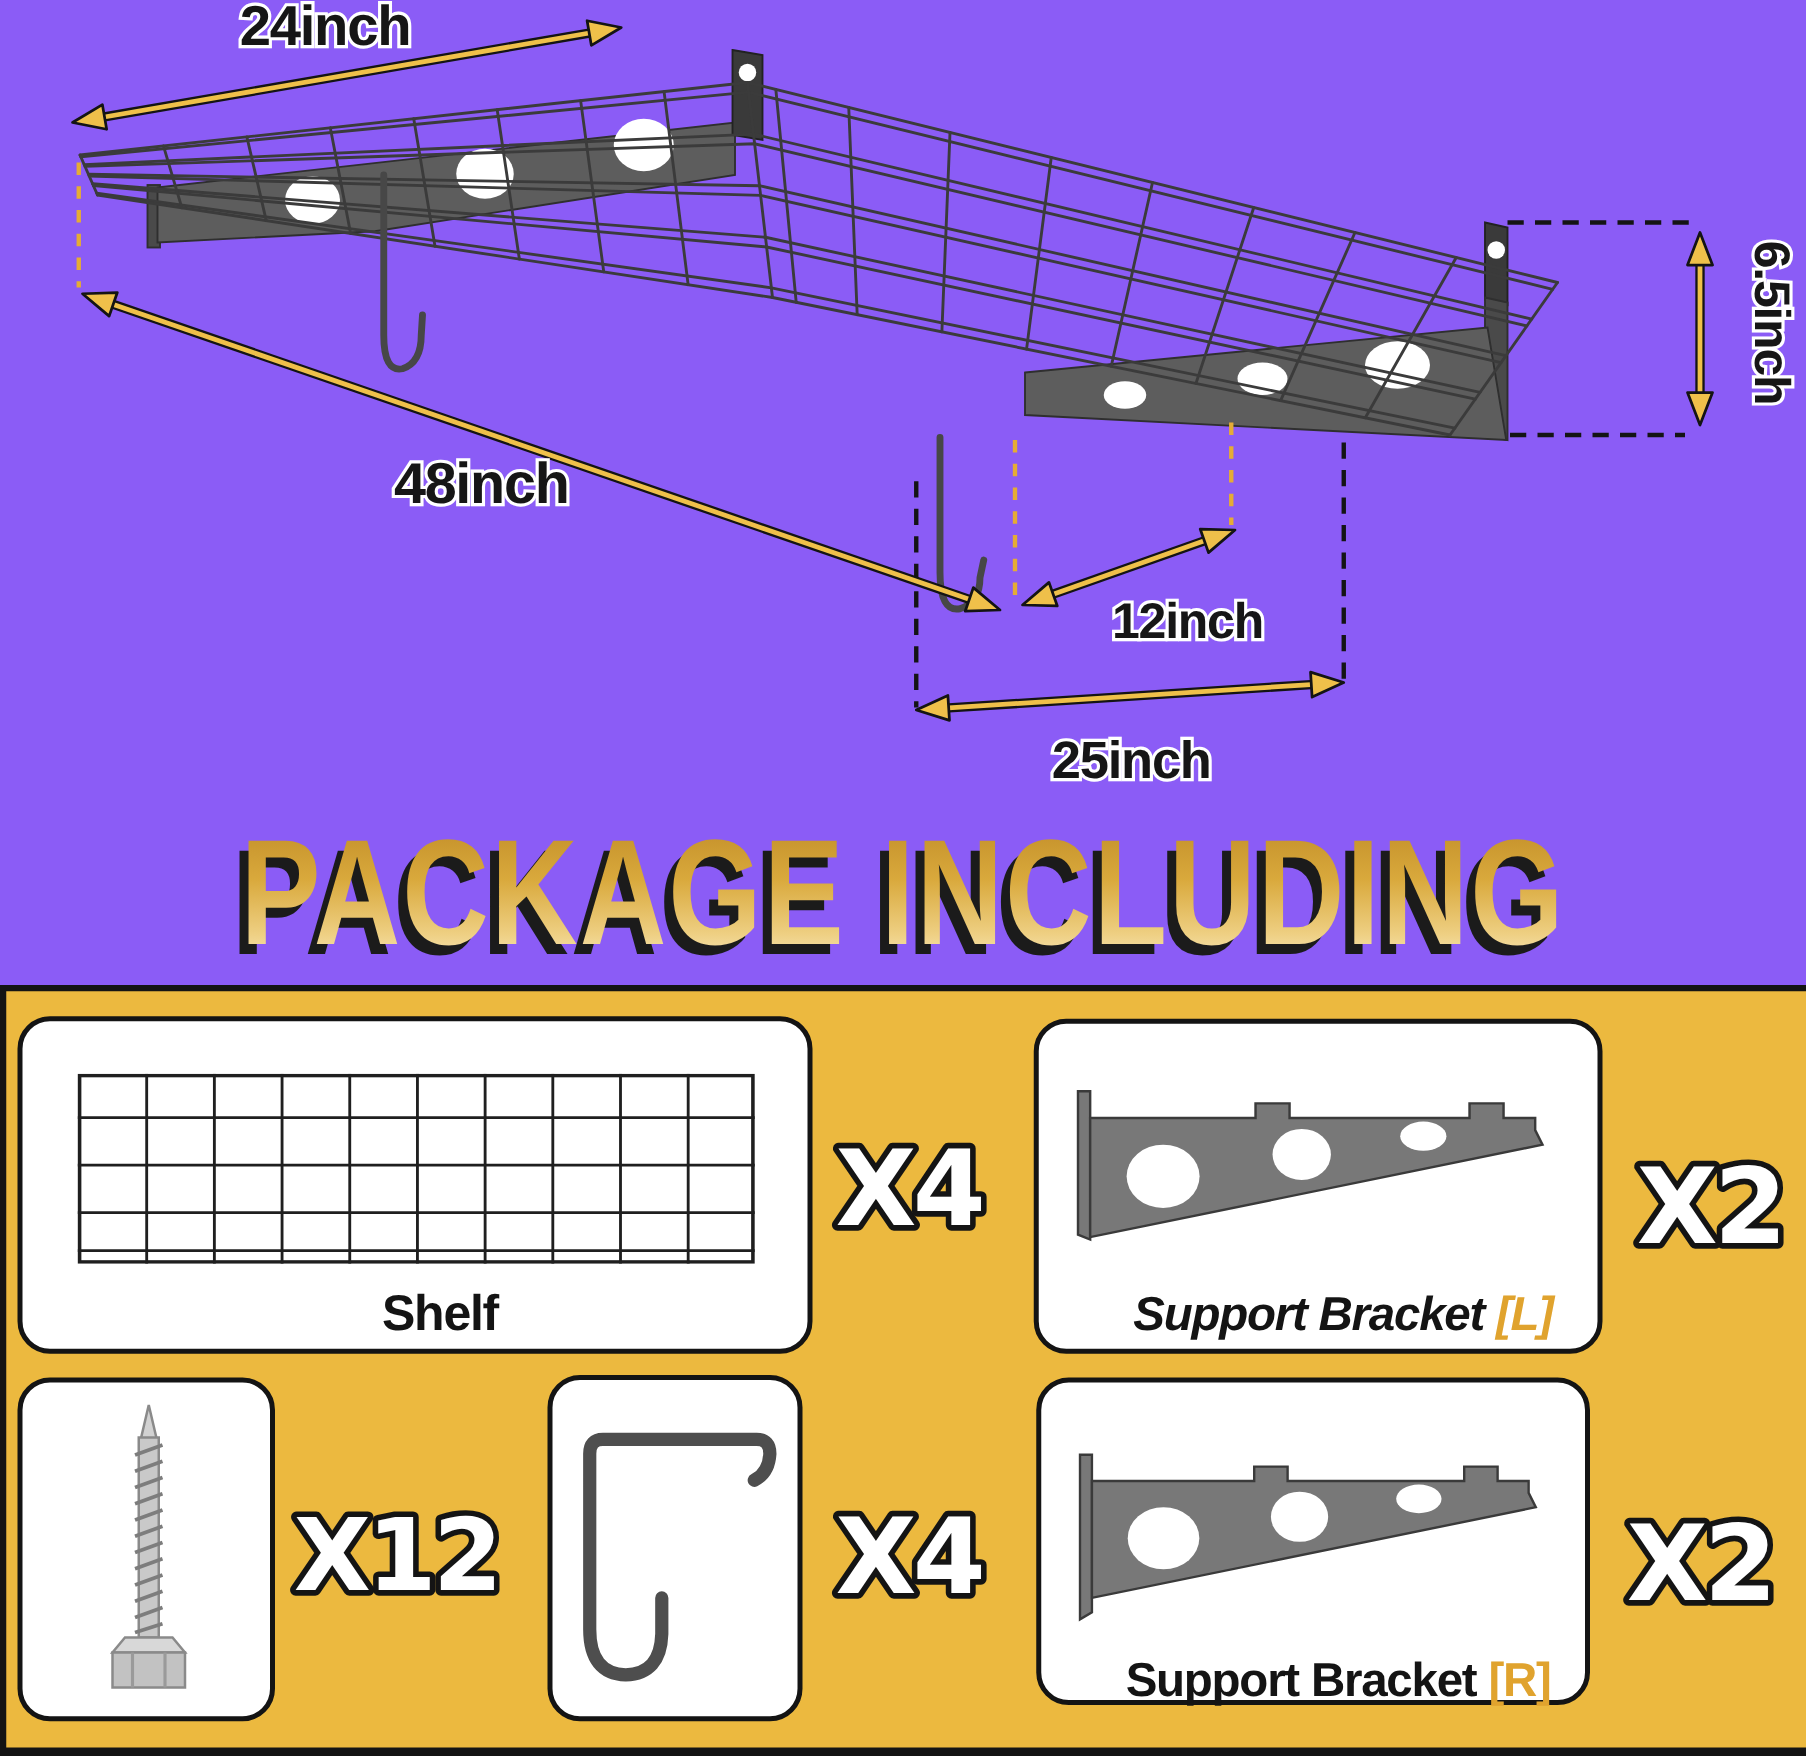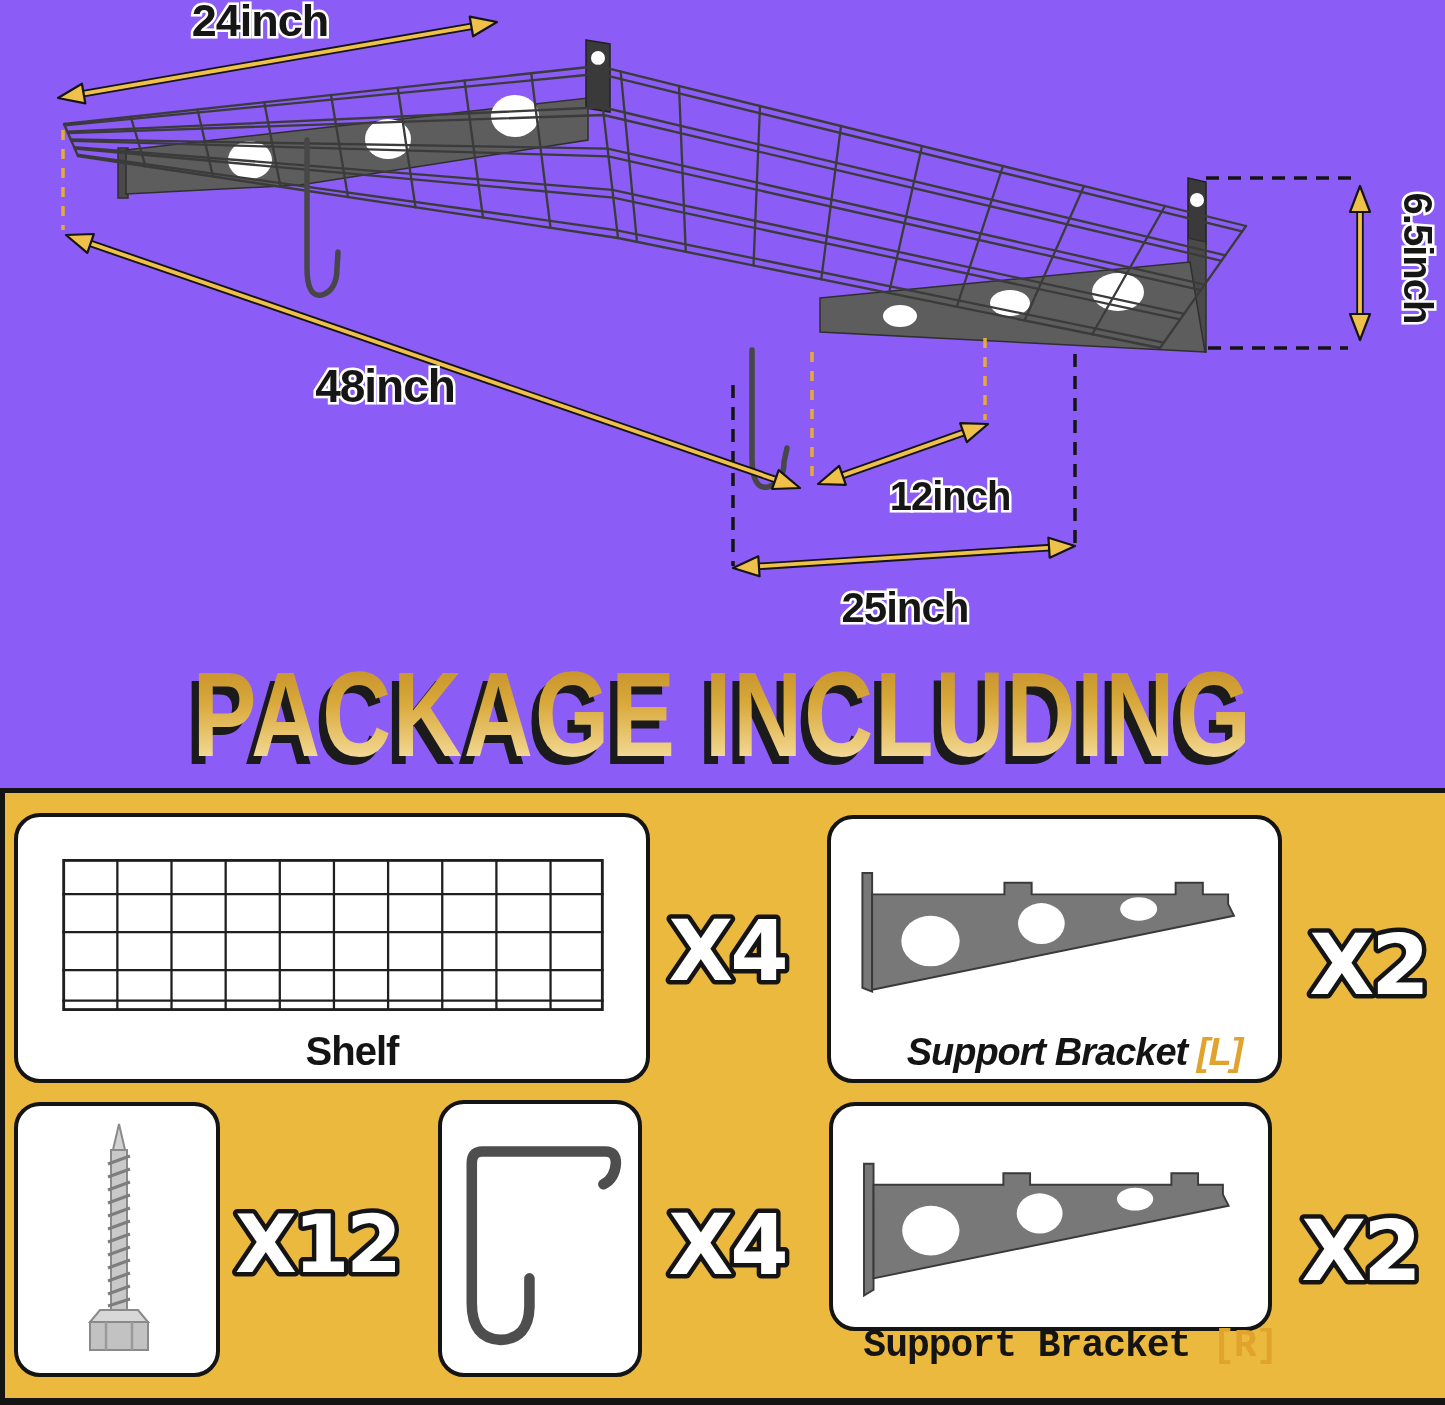--- a/index.html
+++ b/index.html
@@ -225,21 +225,21 @@
     </svg>
   </div>
 
   <div class="card" style="left:438px;top:1100px;width:204px;height:277px;">
     <svg class="icon-svg" style="left:0;top:0;" width="196" height="269" viewBox="0 0 204 277">
       <path d="M 168,82 Q 180,76 181,60 Q 181,48 170,48 L 42,48 Q 31,48 31,60 L 31,206
                Q 31,243 61,244 Q 90,243 91,210 L 91,180" fill="none" stroke="#4e4e4e" stroke-width="11" stroke-linecap="round"></path>
     </svg>
   </div>
 
-  <div class="card" style="left:829px;top:1102px;width:443px;height:229px;font-family:Liberation Mono, monospace;">
+  <div class="card" style="left:829px;top:1102px;width:443px;height:262px;">
     <svg class="icon-svg" style="left:10px;top:50px;" width="420" height="153" viewBox="0 0 440 160">
       <g fill="#787878" stroke="#3a3a3a" stroke-width="2">
         <polygon points="22,8 32,8 32,140 22,146"></polygon>
         <path d="M32,30 L168,30 L168,18 L196,18 L196,30 L344,30 L344,18 L372,18 L372,30
                  L398,30 L398,40 L404,52 L32,128 Z"></path>
       </g>
       <ellipse cx="92" cy="78" rx="30" ry="26" fill="#ffffff"></ellipse>
       <ellipse cx="206" cy="60" rx="24" ry="21" fill="#ffffff"></ellipse>
       <ellipse cx="306" cy="45" rx="19" ry="12" fill="#ffffff"></ellipse>
     </svg>

